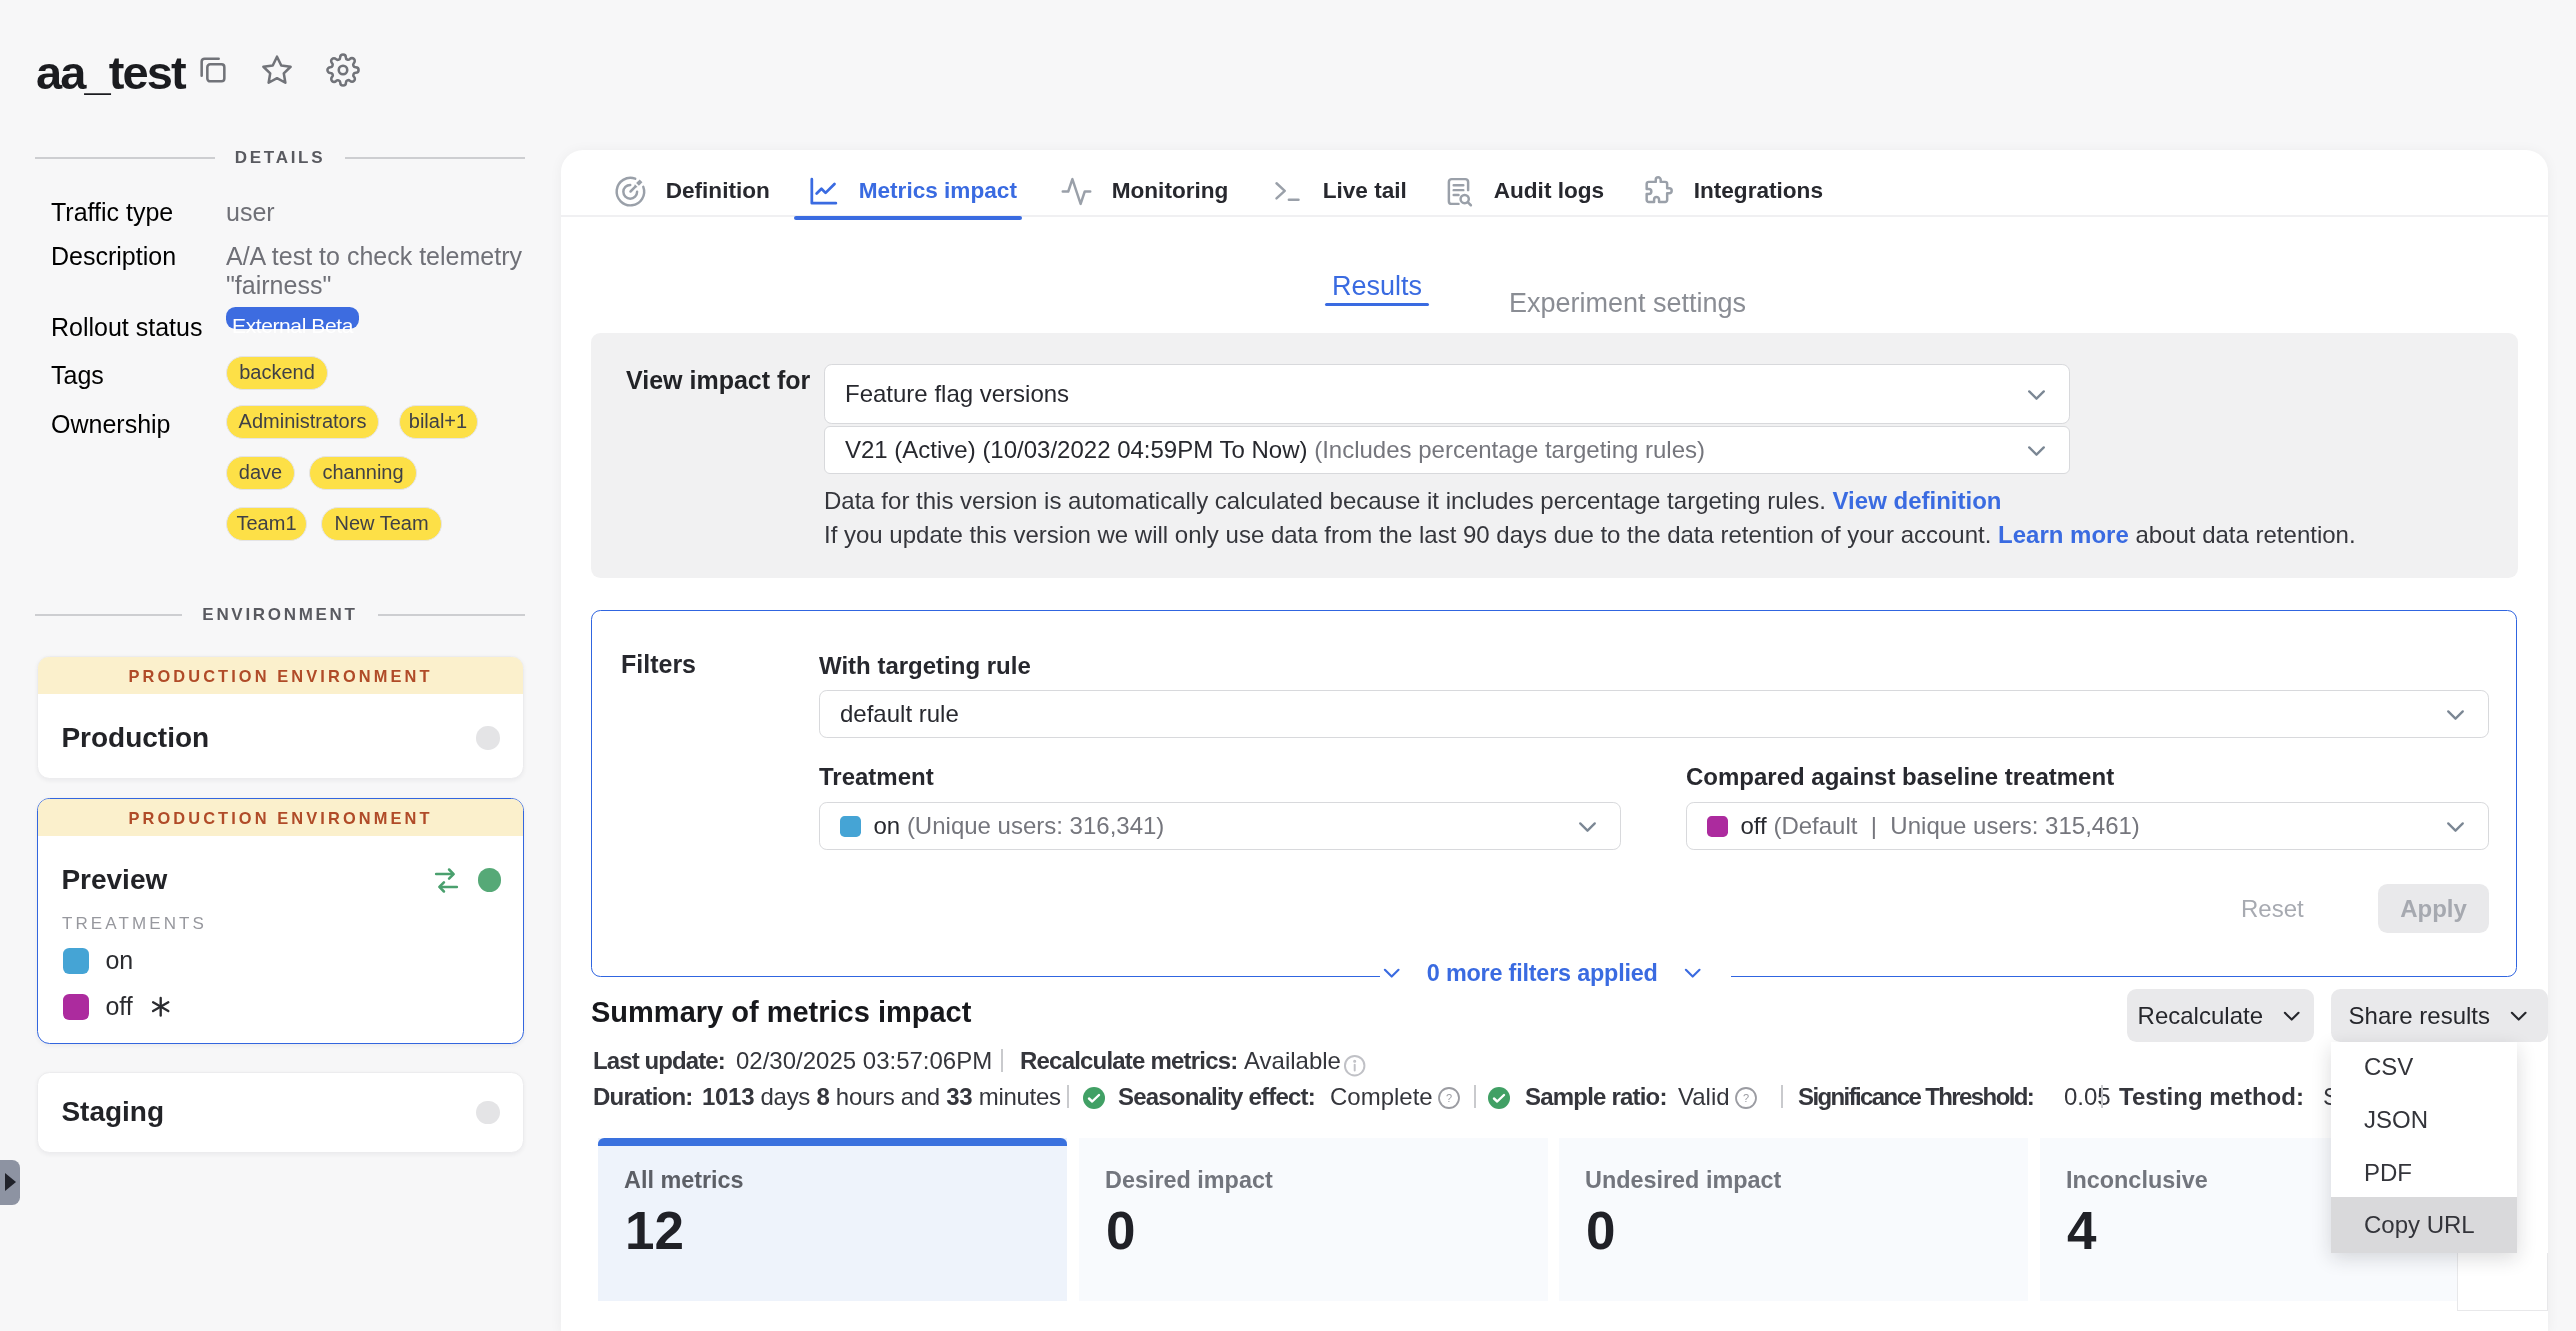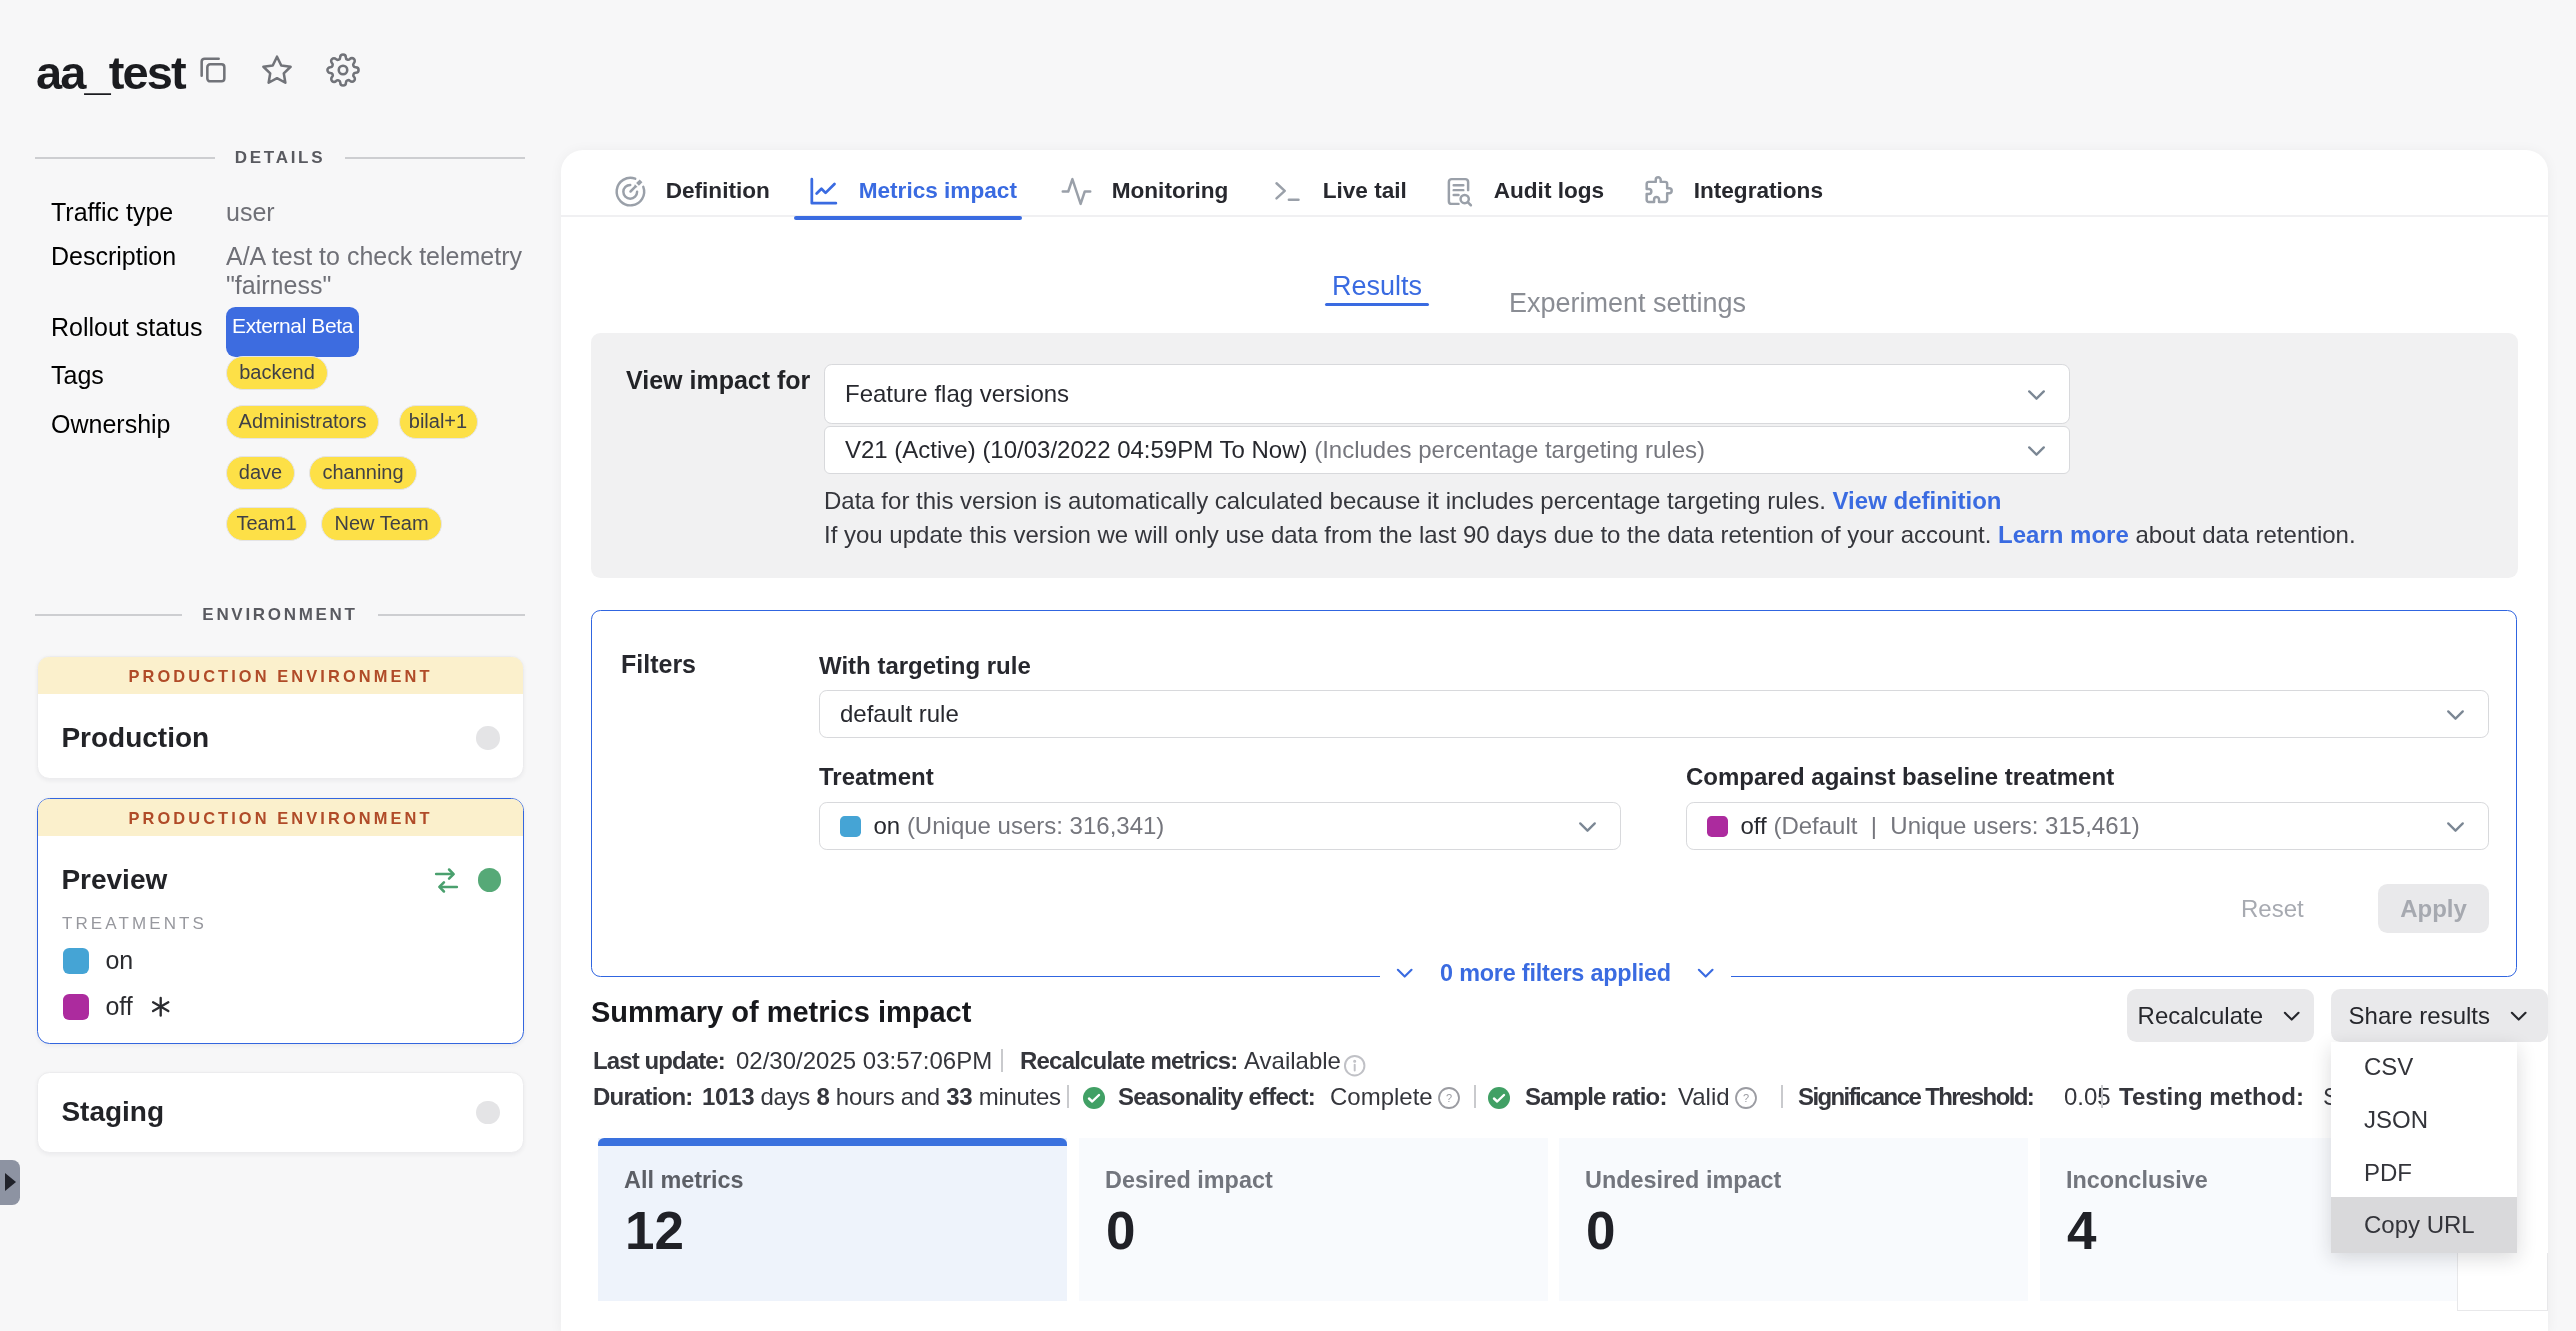--- a/index.html
+++ b/index.html
@@ -78,21 +78,21 @@
   <div class="abs drow" style="top:198px;">
       <div class="dlabel">Traffic type</div>
       <div class="dval">user</div>
     </div>
   <div class="abs drow" style="top:242px;">
       <div class="dlabel">Description</div>
       <div class="dval">A/A test to check telemetry<br>"fairness"</div>
     </div>
   <div class="abs drow" style="top:307px;align-items:flex-start;">
       <div class="dlabel" style="padding-top:6.2px;">Rollout status</div>
-    <div><span style="display:inline-block;background:#3d6ce0;color:#fff;font-size:21px;border-radius:9.4px;height:50px;line-height:38px;width:133px;text-align:center;letter-spacing:-0.4px;">External Beta</span></div>
+    <div><span style="display:inline-block;background:#3d6ce0;color:#fff;font-size:21px;border-radius:9.4px;height:22px;line-height:38px;width:133px;text-align:center;letter-spacing:-0.4px;">External Beta</span></div>
   </div>
   <div class="abs drow" style="top:356px;">
       <div class="dlabel" style="padding-top:4.7px;">Tags</div>
       <div><span class="pill" style="width:102px;">backend</span></div>
     </div>
   <div class="abs drow" style="top:405px;">
       <div class="dlabel" style="padding-top:4.7px;">Ownership</div>
     <div>
       <div style="height:51px;"><span class="pill" style="width:153px;margin-right:19.5px;">Administrators</span><span class="pill" style="width:79px;">bilal+1</span></div>
       <div style="height:51px;"><span class="pill" style="width:69px;margin-right:14px;">dave</span><span class="pill" style="width:108px;">channing</span></div>
@@ -245,21 +245,21 @@
   <div class="abs flabel" style="left:1686px;top:763px;">Compared against baseline treatment</div>
   <div class="sel" style="left:1686px;top:802px;width:803px;height:48px;"><span class="tsq" style="width:21px;height:21px;border-radius:4.7px;background:#ac2b9e;margin-right:12.5px;"></span>off&nbsp;<span class="gray">(Default&nbsp;&nbsp;|&nbsp;&nbsp;Unique users: 315,461)</span>
     <span class="chev">
         <svg width="25" height="25" viewBox="0 0 24 24" fill="none" stroke="#7b8794" stroke-width="2.2" stroke-linecap="round" stroke-linejoin="round">
           <path d="M5 9l7 7 7-7"></path>
         </svg>
       </span>
   </div>
   <div class="abs" style="left:2241px;top:895px;font-size:24px;color:#a7aab1;">Reset</div>
   <div class="abs fbtn" style="left:2378px;top:884px;width:111px;height:49px;color:#a6a9b0;font-weight:700;">Apply</div>
-  <div class="abs" style="left:1380px;top:956px;width:351px;height:34px;background:#fff;display:flex;align-items:center;justify-content:center;gap:23.4px;">
+  <div class="abs" style="left:1380px;top:956px;width:351px;height:34px;background:#fff;display:flex;align-items:center;justify-content:flex-start;gap:23.4px;">
     <svg width="23.4" height="23.4" viewBox="0 0 24 24" fill="none" stroke="#3a6be1" stroke-width="2.2" stroke-linecap="round" stroke-linejoin="round">
         <path d="M5 9l7 7 7-7"></path>
       </svg>
     <span class="blue" style="font-size:23.4px;font-weight:700;letter-spacing:-0.2px;">0 more filters applied</span>
     <svg width="23.4" height="23.4" viewBox="0 0 24 24" fill="none" stroke="#3a6be1" stroke-width="2.2" stroke-linecap="round" stroke-linejoin="round">
         <path d="M5 9l7 7 7-7"></path>
       </svg>
   </div>
 
   <div class="abs" style="left:591px;top:996px;font-size:29px;font-weight:700;color:#17181c;">Summary of metrics impact</div>

